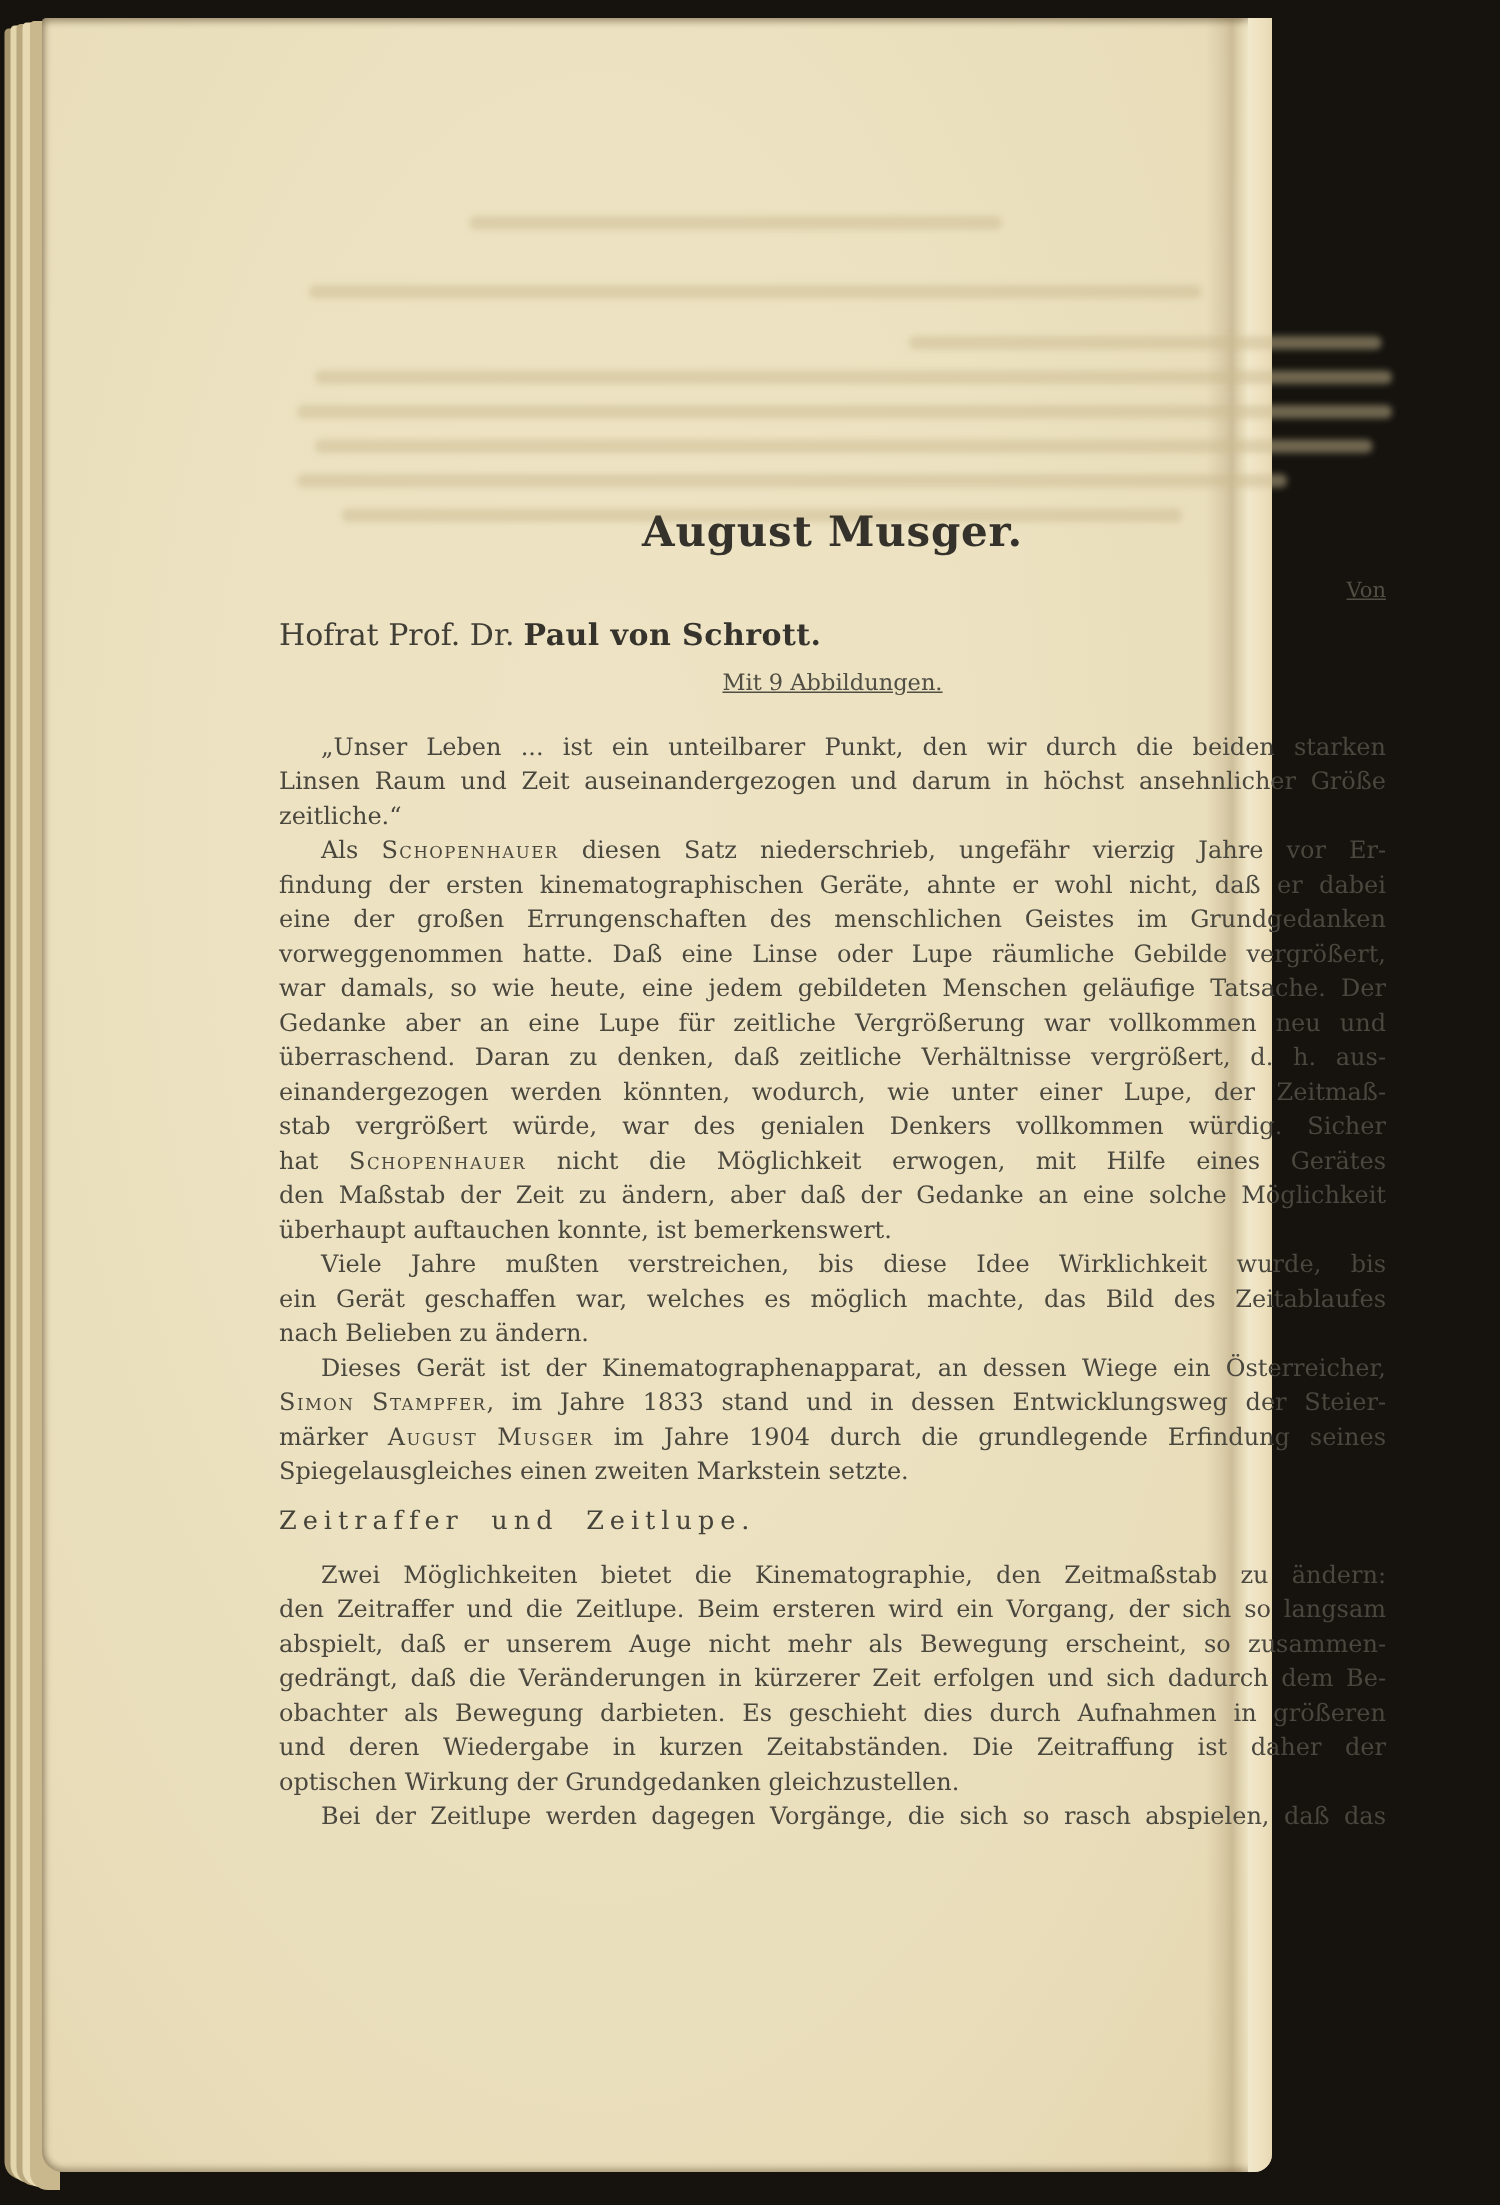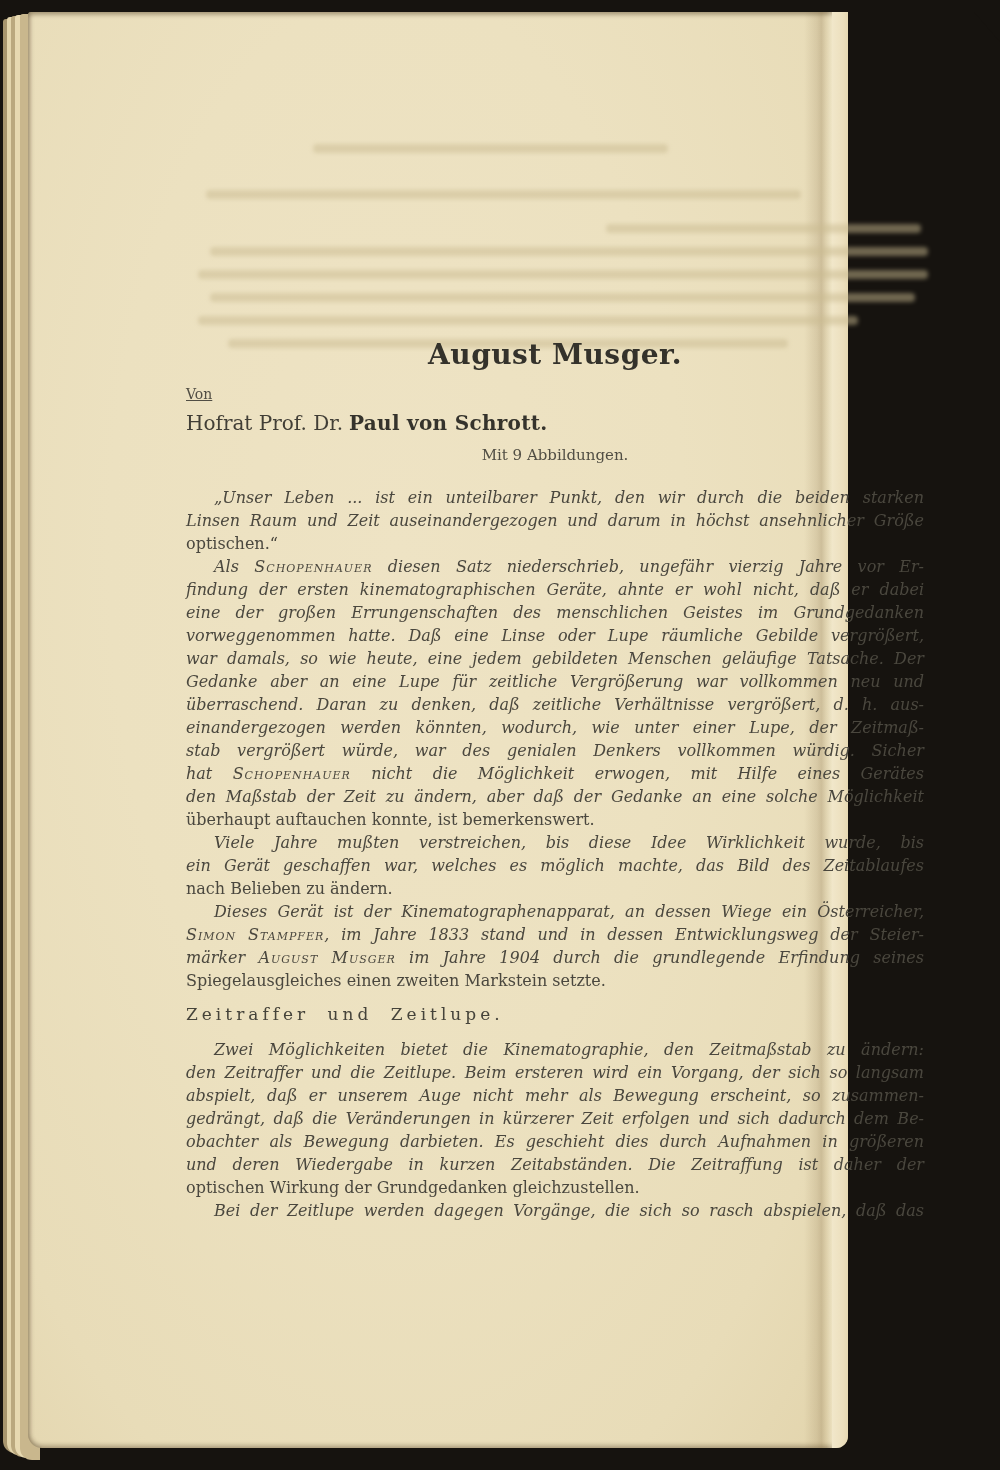--- a/index.html
+++ b/index.html
@@ -49,29 +49,29 @@
 
   
   .content{
     position:absolute;left:158px;top:326px;width:738px;
     color:#4a473e;
   }
   .title{
     font-size:28px;font-weight:700;letter-spacing:.5px;
     color:#34322b;text-align:center;margin:0;line-height:34px;
   }
-  .byline{ text-align:left;font-size:14px;line-height:18px;margin-top:13px;color:#514e44;text-decoration:underline;}
+  .byline{ text-align:right;font-size:14px;line-height:18px;margin-top:13px;color:#514e44;text-decoration:underline;}
   .author{ text-align:left;font-size:20px;line-height:26px;margin-top:7px;color:#413e36;}
   .author .bold{font-weight:700;margin-left:6px;letter-spacing:.3px;color:#35332c;}
-  .note{ text-align:center;font-size:15px;line-height:20px;margin-top:9px;color:#514e44;}
+  .note{ text-align:center;font-size:15px;line-height:20px;margin-top:9px;color:#514e44;text-decoration:underline;}
 
   .body-text{margin-top:21px;font-size:16px;line-height:23px;}
   .paragraph{margin:0;}
   .line{white-space:normal;}
-  .line.j{text-align:justify;text-align-last:justify;font-style:italic;}
+  .line.j{text-align:justify;text-align-last:justify;}
   .line.ind{text-indent:28px;}
   .sc{font-variant:small-caps;letter-spacing:1px;}
   .section-heading{
     text-align:left;font-size:17px;line-height:24px;
     letter-spacing:4px;word-spacing:9px;
     margin:10px 0 12px 0;color:#45433a;
   }
 </style>
 </head>
 <body>
@@ -101,21 +101,21 @@
   <div class="content">
     <h1 class="title">August Musger.</h1>
     <div class="byline">Von</div>
     <div class="author"><span>Hofrat Prof. Dr.</span><span class="bold">Paul von Schrott.</span></div>
     <div class="note">Mit 9 Abbildungen.</div>
 
     <div class="body-text">
         <div class="paragraph">
           <div class="line j ind">„Unser Leben ... ist ein unteilbarer Punkt, den wir durch die beiden starken</div>
           <div class="line j">Linsen Raum und Zeit auseinandergezogen und darum in höchst ansehnlicher Größe</div>
-          <div class="line">optischen.“</div>
+          <div class="line">zeitliche.“</div>
         </div>
         <div class="paragraph">
           <div class="line j ind">Als <span class="sc">Schopenhauer</span> diesen Satz niederschrieb, ungefähr vierzig Jahre vor Er-</div>
           <div class="line j">findung der ersten kinematographischen Geräte, ahnte er wohl nicht, daß er dabei</div>
           <div class="line j">eine der großen Errungenschaften des menschlichen Geistes im Grundgedanken</div>
           <div class="line j">vorweggenommen hatte. Daß eine Linse oder Lupe räumliche Gebilde vergrößert,</div>
           <div class="line j">war damals, so wie heute, eine jedem gebildeten Menschen geläufige Tatsache. Der</div>
           <div class="line j">Gedanke aber an eine Lupe für zeitliche Vergrößerung war vollkommen neu und</div>
           <div class="line j">überraschend. Daran zu denken, daß zeitliche Verhältnisse vergrößert, d. h. aus-</div>
           <div class="line j">einandergezogen werden könnten, wodurch, wie unter einer Lupe, der Zeitmaß-</div>

